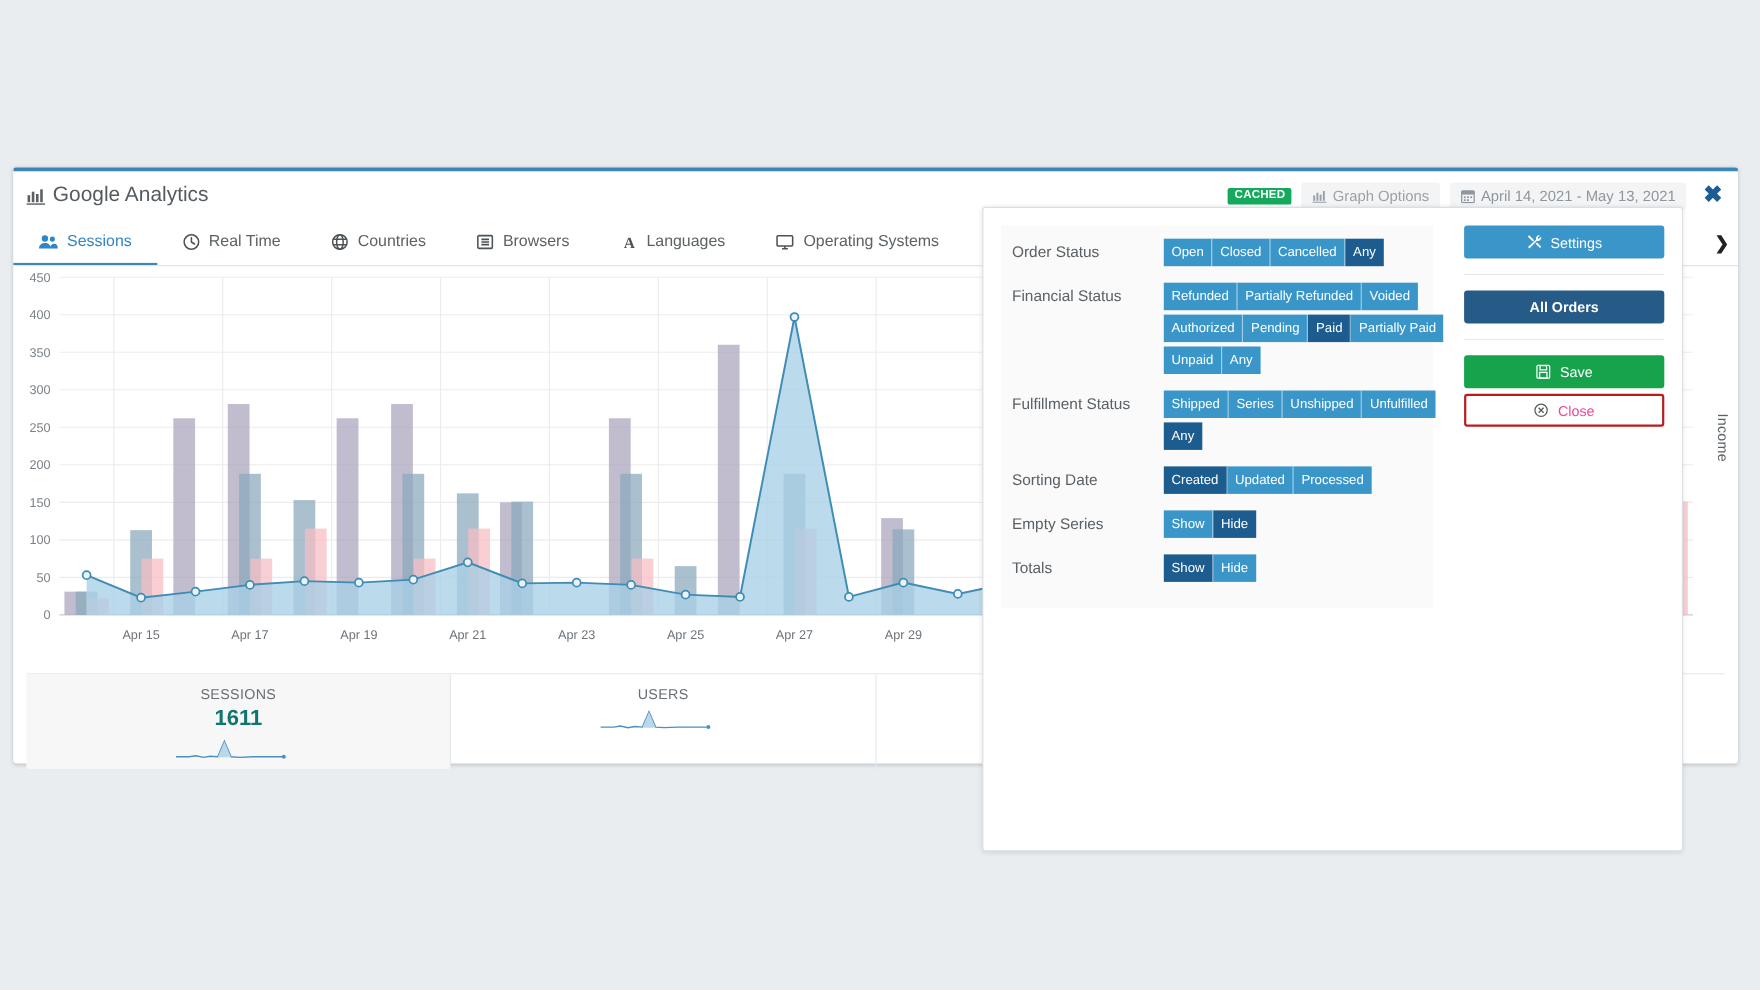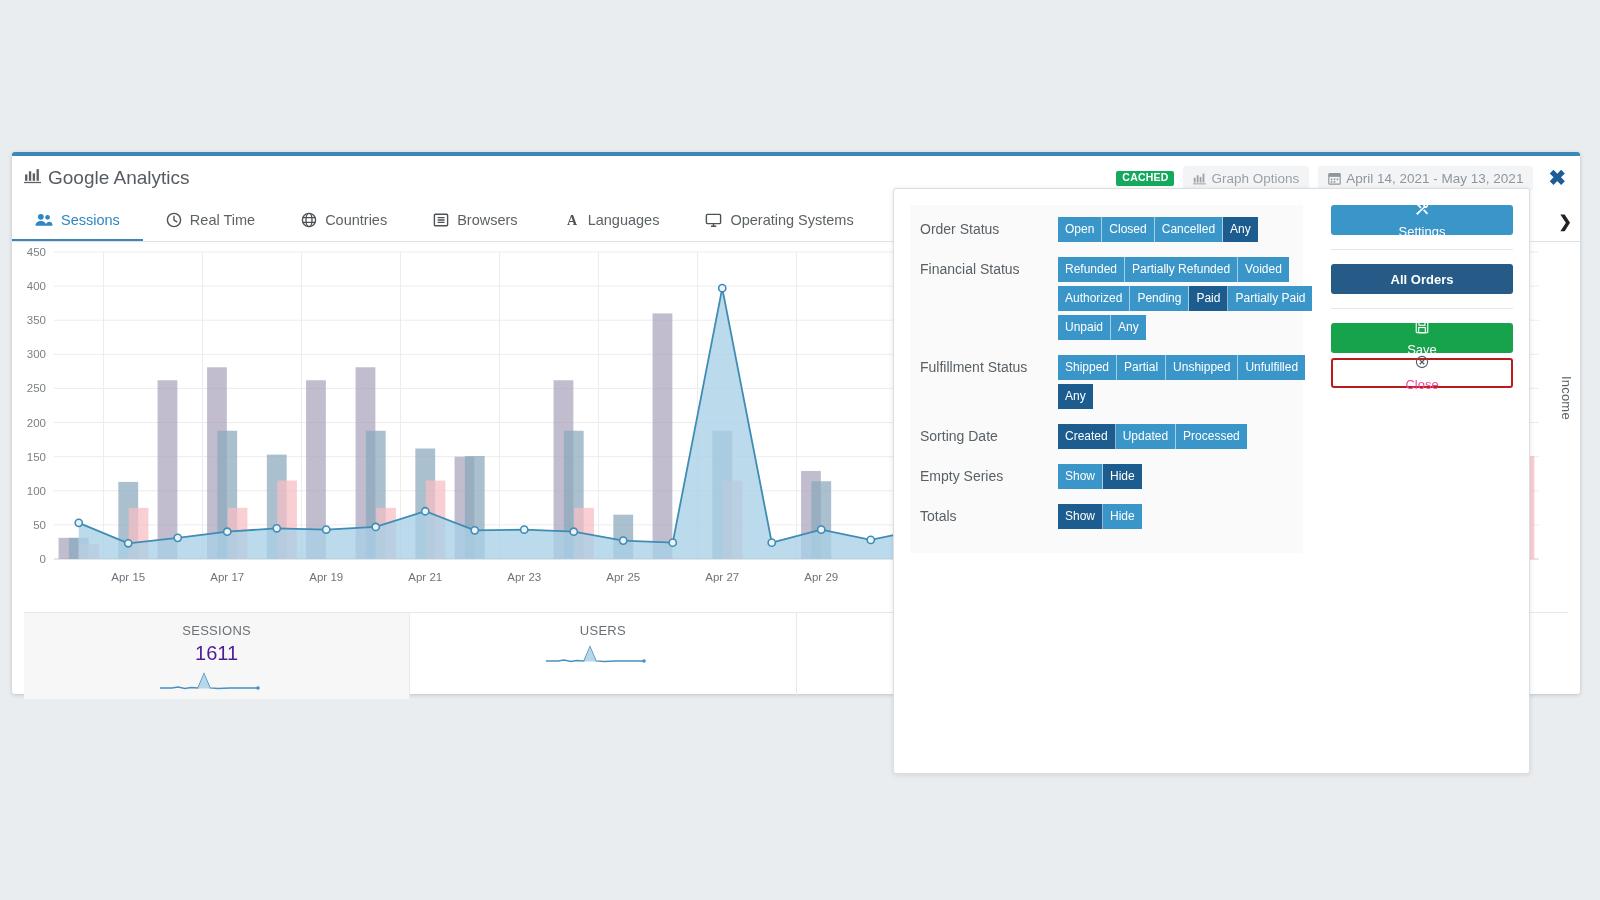--- a/index.html
+++ b/index.html
@@ -24,21 +24,21 @@
   }
 
   
   .titlebar {
     position: relative;
     height: 44px;
     display: flex; align-items: center;
     padding: 0 10px 0 12px;
   }
   .title {
-    display: flex; align-items: flex-start; gap: 7px;
+    display: flex; align-items: center; gap: 7px;
     font-size: 19px; color: #555b60; font-weight: 400;
   }
   .title .ic { color: #5a6066; display: flex; }
   .titlebar-right {
     margin-left: auto;
     display: flex; align-items: center; gap: 9px;
   }
   .badge-cached {
     background: #14a95c; color: #fff;
     font-size: 10.5px; font-weight: bold;
@@ -109,21 +109,21 @@
     padding: 10px 4px 4px;
     border-right: 1px solid #e6e9eb;
     position: relative;
   }
   .stat:last-child { border-right: none; }
   .stat.sel { background: #f7f7f8; border-right-color: #e6e9eb; }
   .stat-label {
     font-size: 13px; color: #6a7076; letter-spacing: .3px;
   }
   .stat-value {
-    font-size: 20px; color: #4c1d95; font-weight: normal; margin-top: 4px;
+    font-size: 20px; color: #0f766e; font-weight: bold; margin-top: 4px;
   }
   .spark { margin-top: 4px; height: 26px; }
 
   
   .income-label {
     position: absolute;
     right: 6px; top: 220px;
     writing-mode: vertical-rl;
     font-size: 13px; color: #5c6266;
     letter-spacing: .2px;
@@ -163,21 +163,21 @@
   }
   .grp .opt:last-child { border-right: none; }
   .opt.on { background: #1d5c8f; }
 
   
   .actions { width: 196px; padding: 0 0 0 28px; }
   .btn {
     display: flex; align-items: center; justify-content: center; gap: 8px;
     width: 182px; height: 30px;
     font-size: 13px; color: #fff; border: none; border-radius: 3px;
-    cursor: pointer; font-family: "Liberation Sans", sans-serif; flex-direction: column;
+    cursor: pointer; font-family: "Liberation Sans", sans-serif;
   }
   .btn-settings { background: #3a96c9; }
   .btn-allorders { background: #265b87; font-weight: bold; }
   .btn-save { background: #17a24c; }
   .btn-close {
     background: #fff; color: #ec4899;
     border: 2px solid #b91c1c; margin-top: 5px;
   }
   .hr { height: 1px; background: #e6e8ea; margin: 14px 0; width: 182px; }
   .icn { display: inline-flex; align-items: center; }
@@ -528,21 +528,21 @@
                 <button class="opt">Unpaid</button>
                 <button class="opt">Any</button>
               </div>
             </div>
           </div>
           <div class="frow">
             <div class="flabel">Fulfillment Status</div>
             <div class="fopts">
               <div class="grp">
                 <button class="opt">Shipped</button>
-                <button class="opt">Partial</button>
+                <button class="opt">Series</button>
                 <button class="opt">Unshipped</button>
                 <button class="opt">Unfulfilled</button>
               </div>
               <div class="grp">
                 <button class="opt on">Any</button>
               </div>
             </div>
           </div>
           <div class="frow">
             <div class="flabel">Sorting Date</div>

